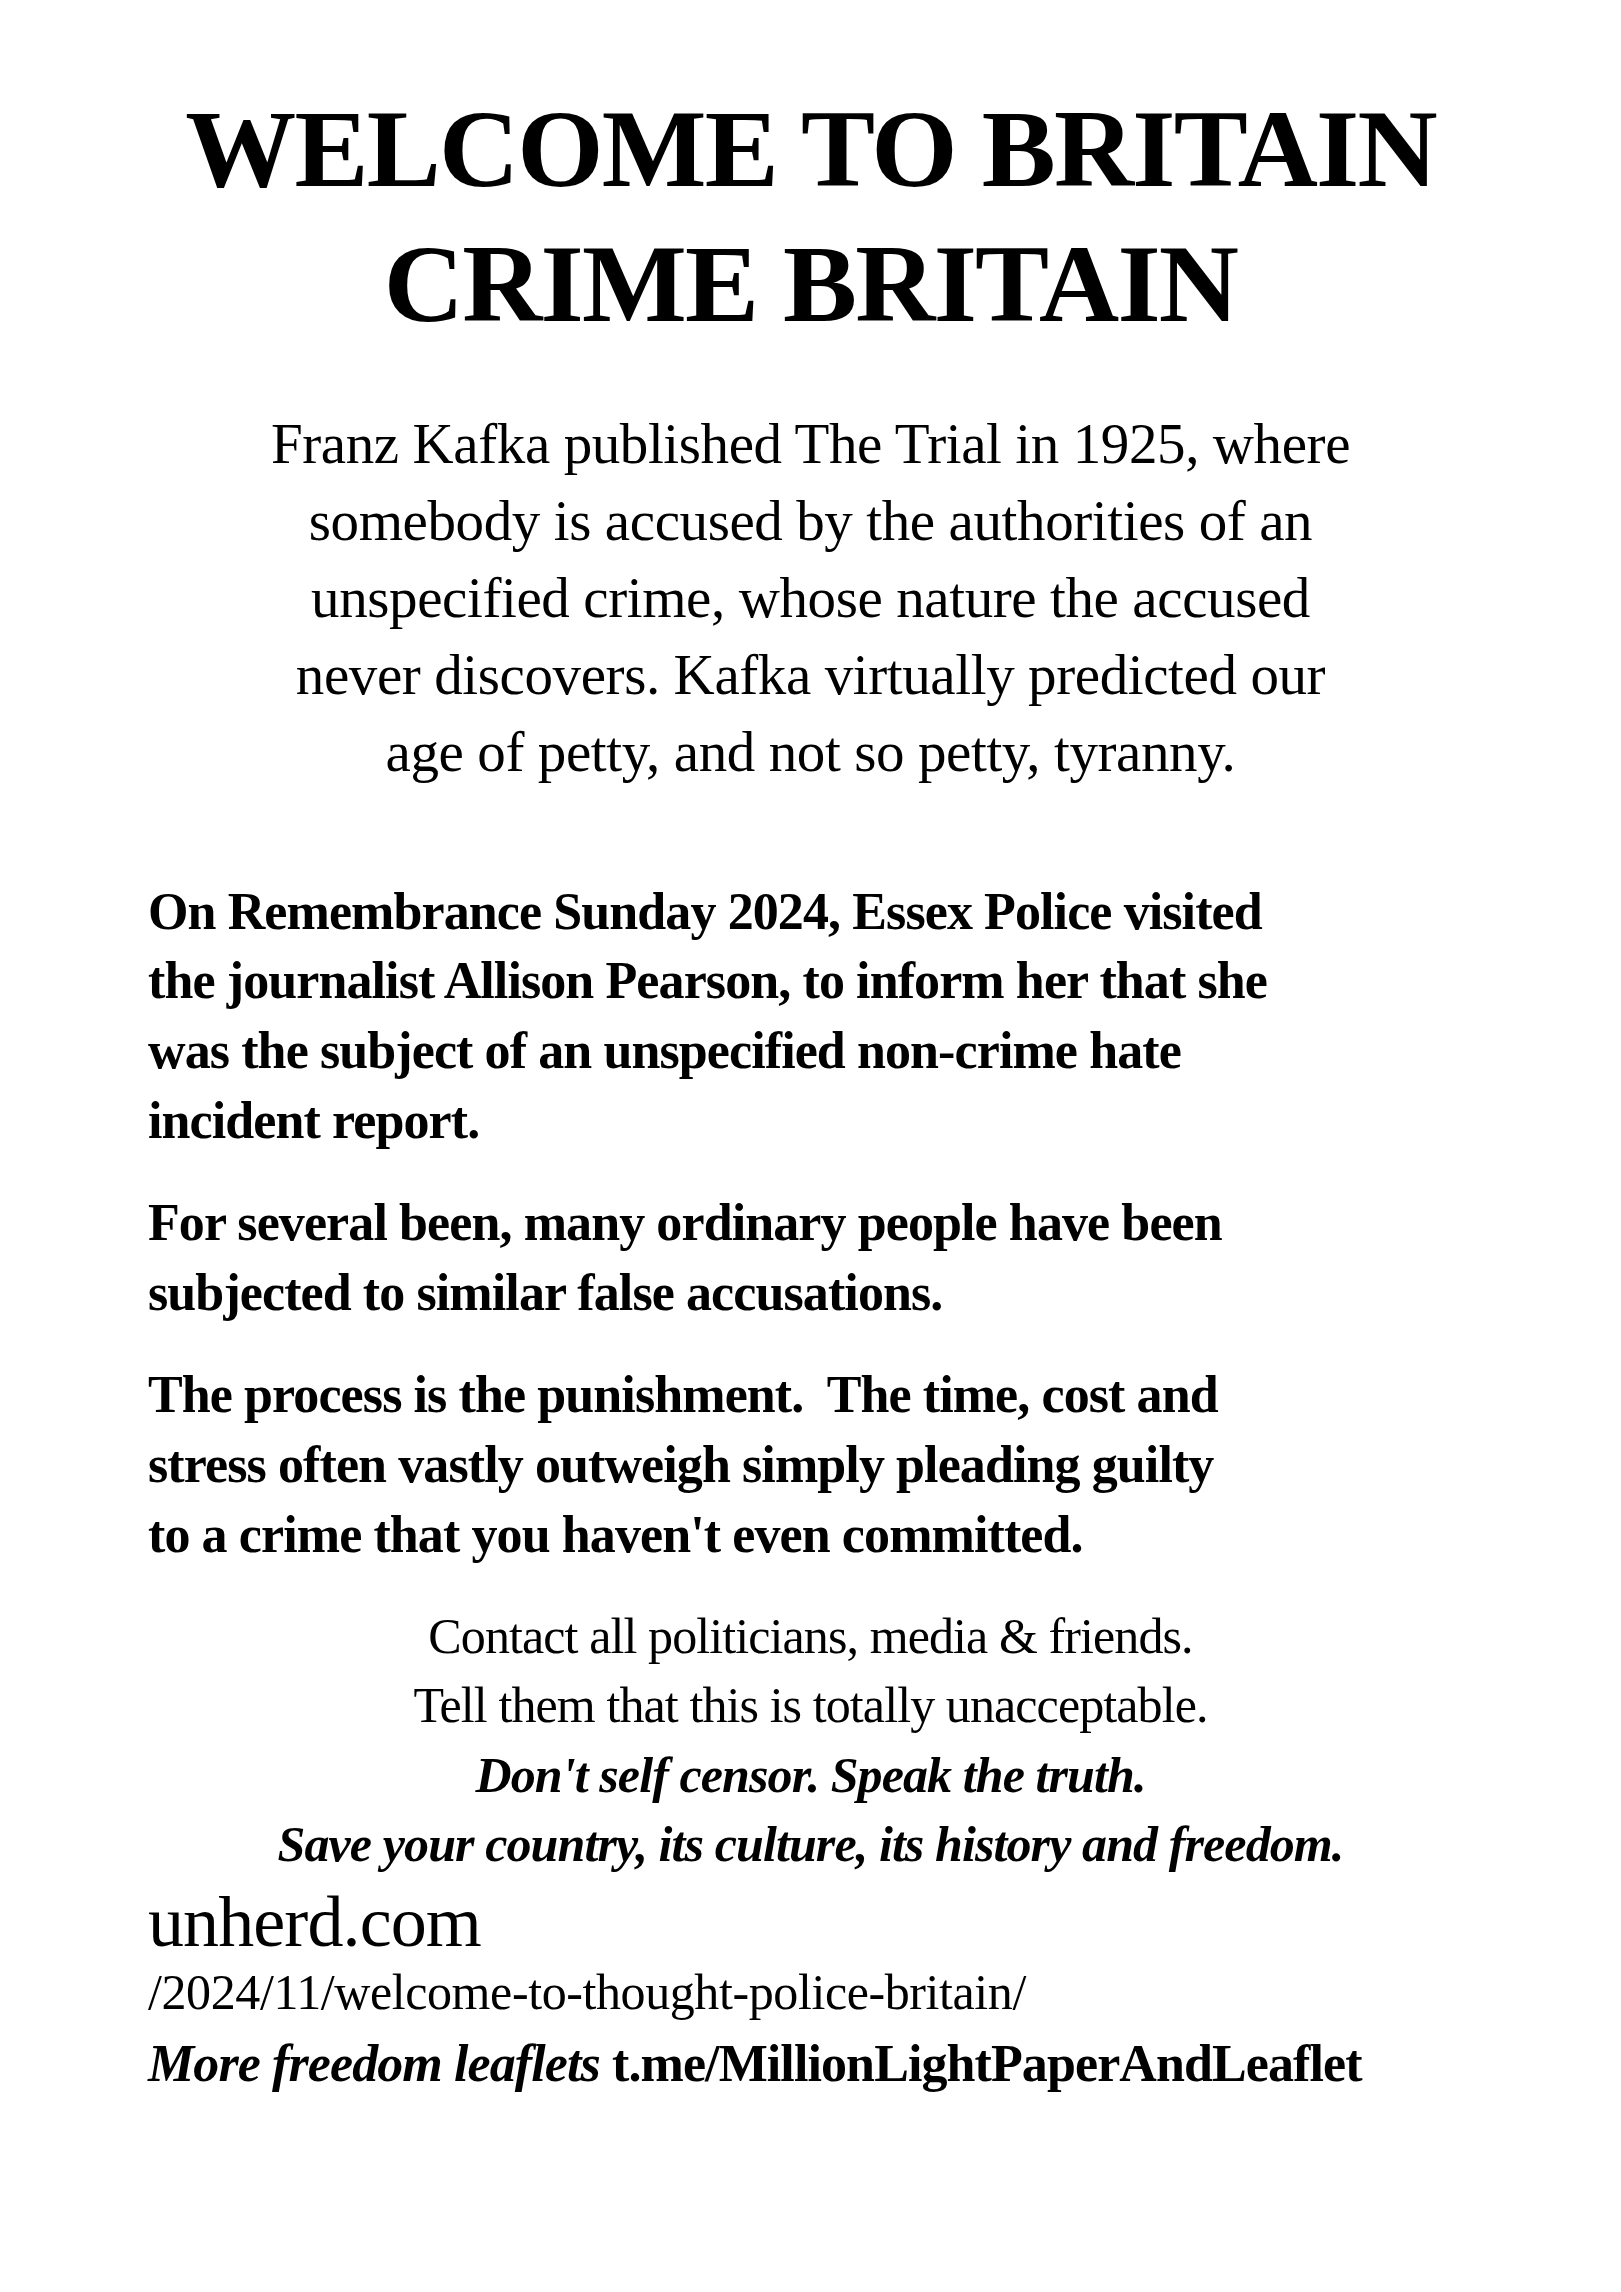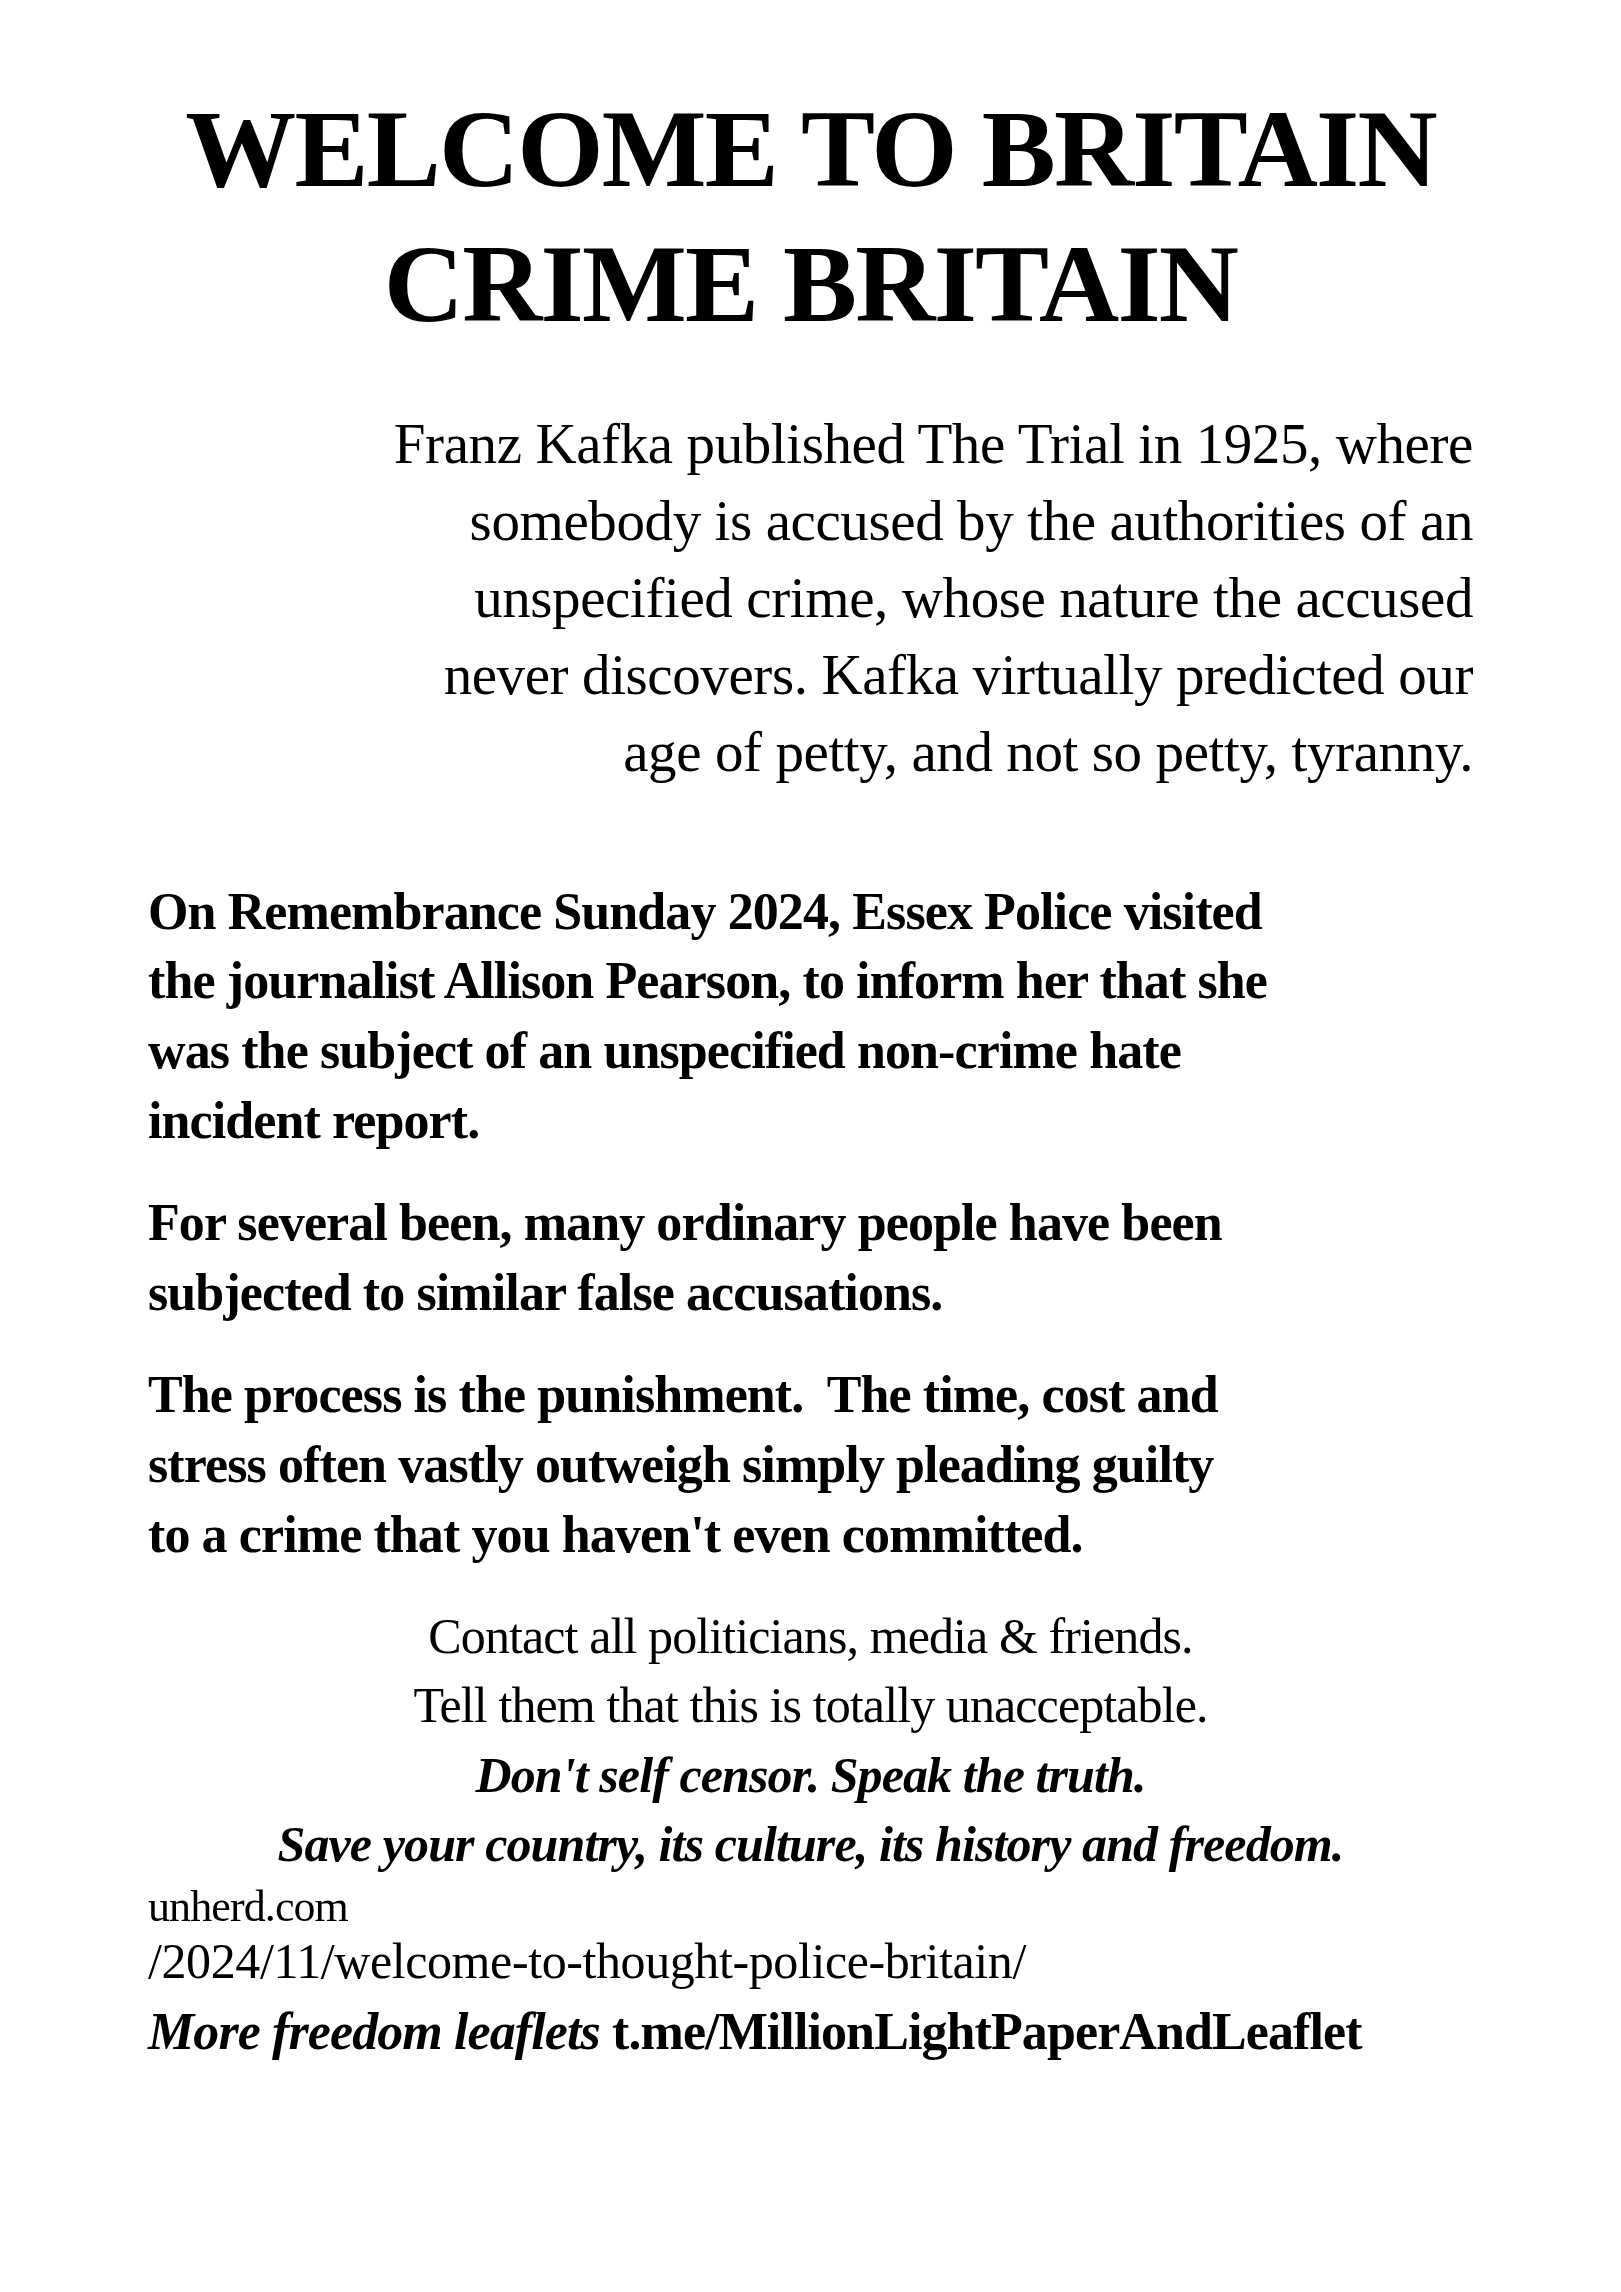--- a/index.html
+++ b/index.html
@@ -24,21 +24,21 @@
     line-height: 1.22;
     text-align: center;
     letter-spacing: -1.8px;
     white-space: pre-wrap;
   }
   .intro {
     margin: 54px 0 0 0;
     font-size: 57px;
     font-weight: 400;
     line-height: 1.35;
-    text-align: right;
+    text-align: center;
     letter-spacing: -0.4px;
     white-space: pre-wrap;
   }
   .body-para {
     margin: 32px 0 0 0;
     font-size: 52px;
     font-weight: 700;
     line-height: 1.345;
     text-align: left;
     letter-spacing: -0.9px;
@@ -63,21 +63,21 @@
   }
   .cta-line.italic {
     font-weight: 700;
     font-style: italic;
   }
   .footer {
     text-align: left;
   }
   .site {
     margin: 1.8px 0 0 0;
-    font-size: 44px;
+    font-size: 72px;
     font-weight: 400;
     line-height: 1.12;
     letter-spacing: -0.9px;
   }
   .path {
     margin: 1.8px 0 0 0;
     font-size: 50px;
     font-weight: 400;
     line-height: 1.12;
     letter-spacing: -0.4px;

